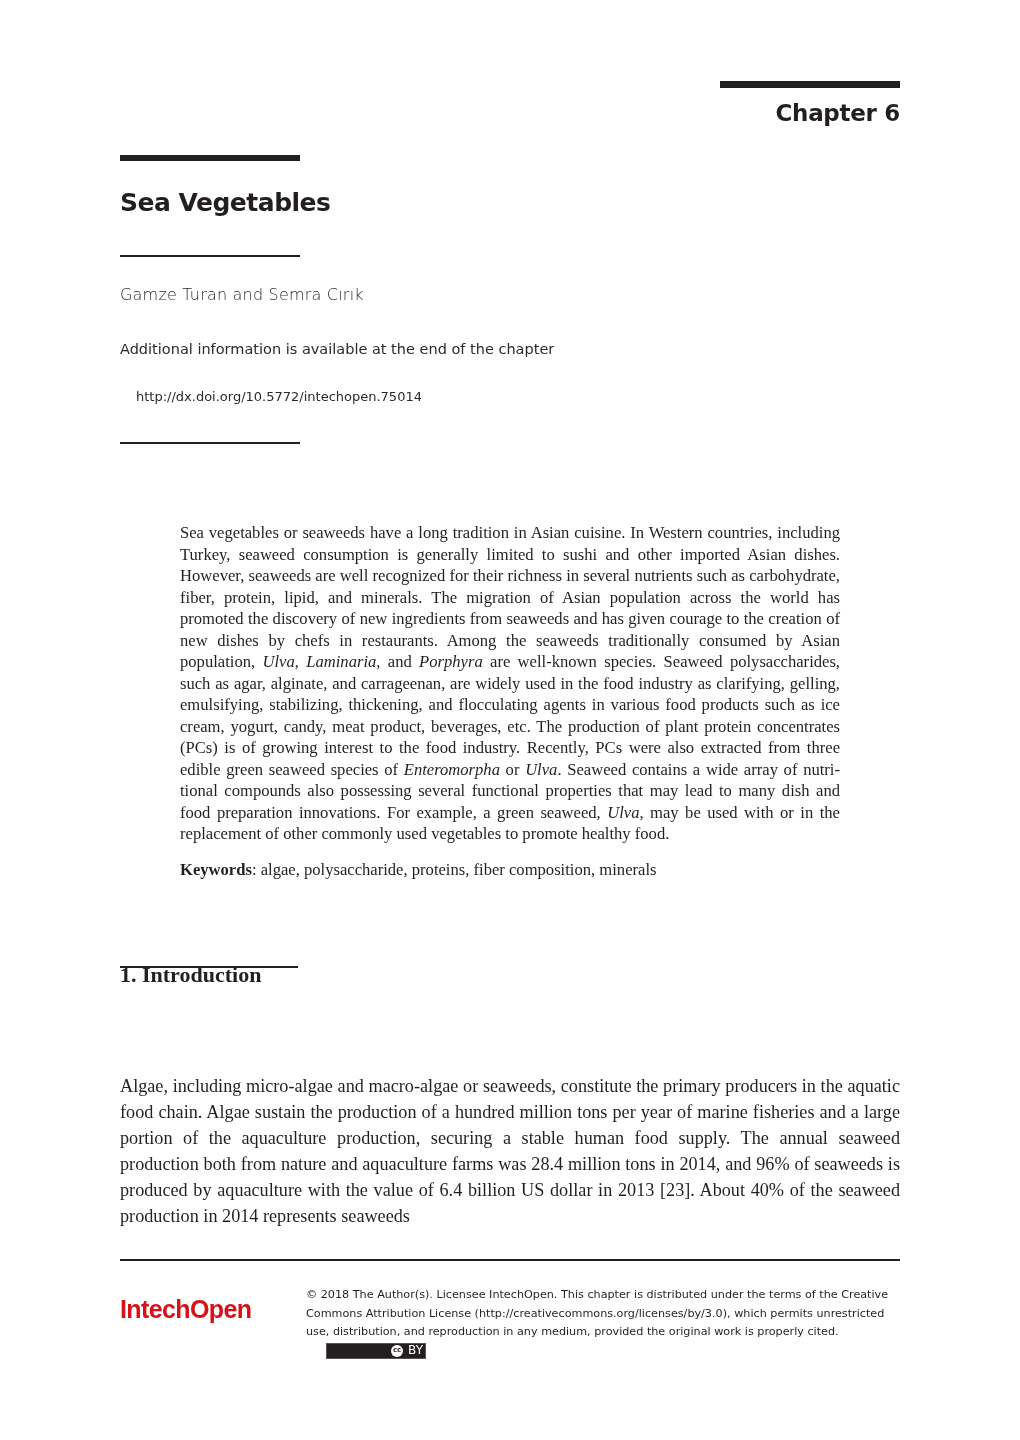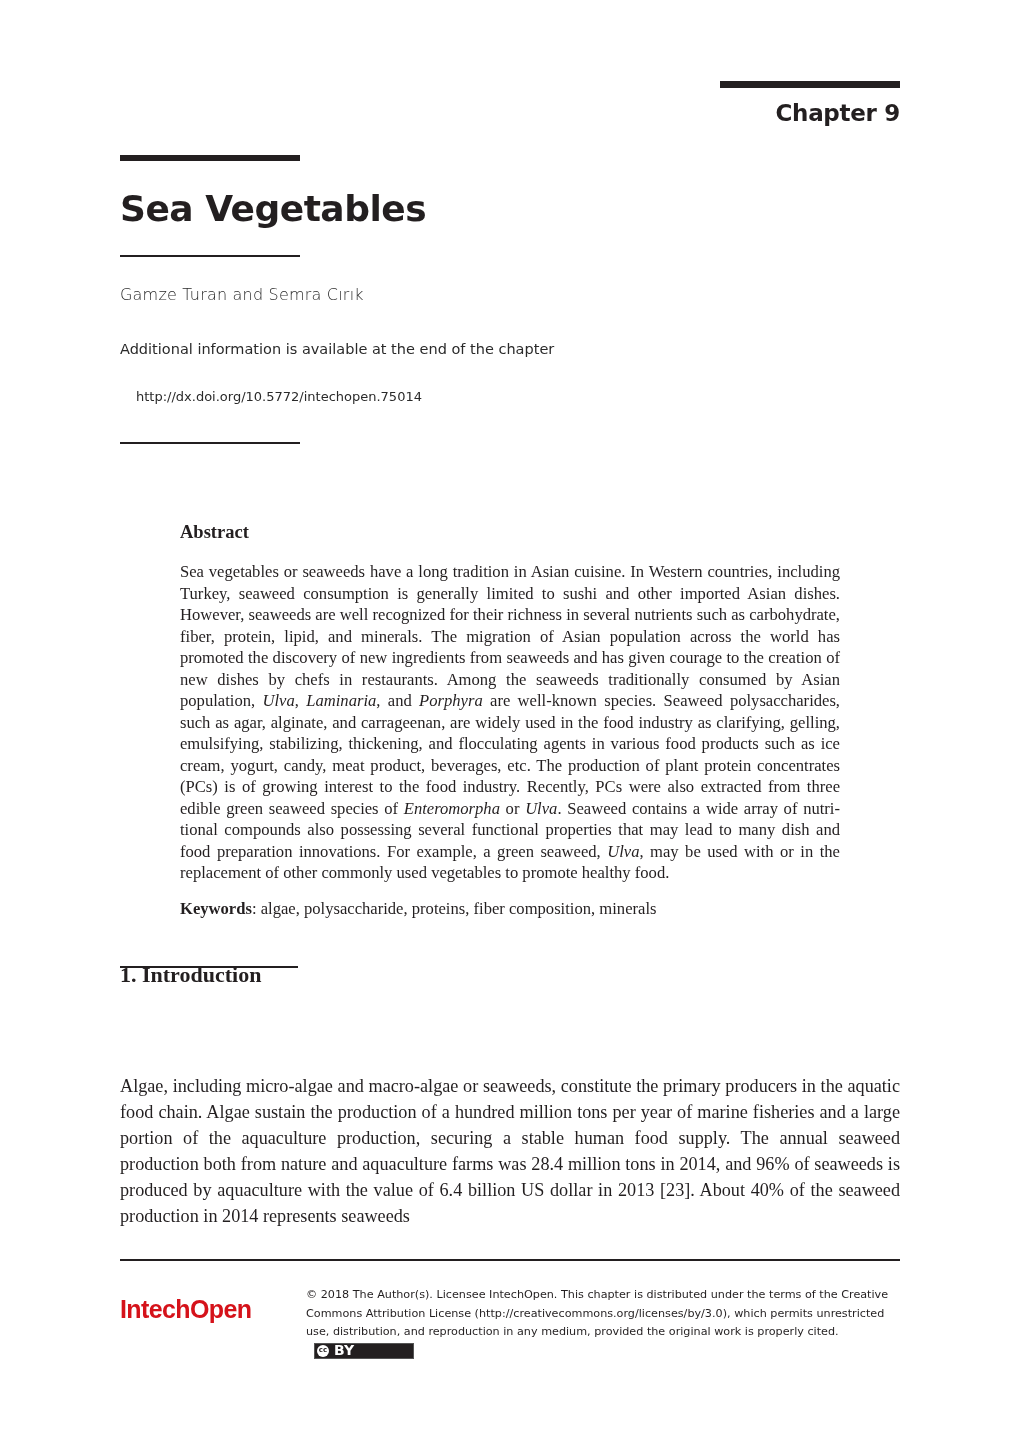--- a/index.html
+++ b/index.html
@@ -5,58 +5,57 @@
   html, body { margin: 0; padding: 0; background: #ffffff; }
   body { width: 1020px; height: 1440px; position: relative; overflow: hidden; color: #231f20; }
   .abs { position: absolute; }
   .sans { font-family: "DejaVu Sans", sans-serif; }
   .serif { font-family: "Liberation Serif", serif; }
 
   .bar-thick { background: #231f20; height: 7px; }
   .bar-thin { background: #231f20; height: 2px; }
 
   #chapter-label { right: 120px; top: 100px; font-size: 23px; font-weight: bold; letter-spacing: -0.3px; }
-  #title { left: 120px; top: 188px; font-size: 36px; font-weight: bold; letter-spacing: -0.5px; }
+  #title { left: 120px; top: 188px; font-size: 25px; font-weight: bold; letter-spacing: -0.5px; }
   #authors { left: 120px; top: 285px; font-size: 16px; font-weight: 300; color: #2a2a2a; letter-spacing: 0.2px; }
   #additional { left: 120px; top: 341px; font-size: 14.5px; color: #2a2a2a; text-align: center; }
   #doi { left: 136px; top: 389px; font-size: 13px; color: #2a2a2a; }
 
   #abstract { left: 180px; top: 522px; width: 660px; }
   #abstract h3 { margin: 0 0 18px 0; font-size: 18.5px; font-weight: bold; }
   #abstract p { margin: 0; font-size: 16.6px; line-height: 21.5px; text-align: justify; hyphens: manual; }
   #abstract i { font-style: italic; }
   #keywords { margin-top: 14px !important; text-align: right; }
 
   #intro-head { left: 120px; top: 962px; font-size: 22px; font-weight: bold; margin: 0; }
   #intro-body { left: 120px; top: 1073px; width: 780px; margin: 0; font-size: 18.2px; line-height: 26px; text-align: justify; }
 
   #footer-rule { left: 120px; top: 1259px; width: 780px; height: 2px; background: #231f20; }
   #logo { left: 120px; top: 1295px; font-family: "Liberation Sans", sans-serif; font-weight: bold; font-size: 25px; color: #d5121a; letter-spacing: -0.6px; }
   #license { left: 306px; top: 1286px; width: 600px; font-size: 11.2px; line-height: 18.5px; color: #231f20; }
-  #cc-badge { display: inline-flex; align-items: center; vertical-align: middle; background: #231f20; border: 1px solid #555; height: 16px; width: 100px; margin-left: 8px; padding: 0 2px; box-sizing: border-box; }
+  #cc-badge { display: inline-flex; align-items: center; vertical-align: middle; background: #231f20; border: 1px solid #555; height: 16px; width: 100px; margin-left: 20px; padding: 0 2px; box-sizing: border-box; justify-content: flex-end; }
   #cc-circle { width: 12px; height: 12px; border-radius: 50%; background: #fff; color: #231f20; font-size: 7px; font-weight: bold; display: flex; align-items: center; justify-content: center; font-family: "DejaVu Sans", sans-serif; }
-  #cc-by { color: #fff; font-size: 14px; font-weight: bold; margin-left: 5px; font-family: "DejaVu Sans", sans-serif; }
+  #cc-by { color: #fff; font-size: 12px; font-weight: normal; margin-left: 5px; font-family: "DejaVu Sans", sans-serif; }
 </style>
 </head>
 <body>
 
 <div class="abs bar-thick" style="left:720px; top:81px; width:180px;"></div>
-<div class="abs sans" id="chapter-label">Chapter 9</div>
+<div class="abs sans" id="chapter-label">Chapter 6</div>
 
 <div class="abs bar-thick" style="left:120px; top:155px; width:180px; height:6px;"></div>
 <h1 class="abs sans" id="title" style="margin:0;">Sea Vegetables</h1>
 <div class="abs bar-thin" style="left:120px; top:255px; width:180px;"></div>
 
 <div class="abs sans" id="authors">Gamze Turan and Semra Cırık</div>
 <div class="abs sans" id="additional">Additional information is available at the end of the chapter</div>
 <div class="abs sans" id="doi">http://dx.doi.org/10.5772/intechopen.75014</div>
 <div class="abs bar-thin" style="left:120px; top:442px; width:180px;"></div>
 
 <section class="abs serif" id="abstract">
-  <h3>Abstract</h3>
   <p><span>Sea vegetables or seaweeds have a long tradition in Asian cuisine. In Western countries, including Turkey, seaweed consumption is generally limited to sushi and other imported Asian dishes. However, seaweeds are well recognized for their richness in several nutri­ents such as carbohydrate, fiber, protein, lipid, and minerals. The migration of Asian pop­ulation across the world has promoted the discovery of new ingredients from seaweeds and has given courage to the creation of new dishes by chefs in restaurants. Among the seaweeds traditionally consumed by Asian population, </span><i>Ulva</i><span>, </span><i>Laminaria</i><span>, and </span><i>Porphyra</i><span> are well-known species. Seaweed polysaccharides, such as agar, alginate, and carrageenan, are widely used in the food industry as clarifying, gelling, emulsifying, stabilizing, thick­ening, and flocculating agents in various food products such as ice cream, yogurt, candy, meat product, beverages, etc. The production of plant protein concentrates (PCs) is of growing interest to the food industry. Recently, PCs were also extracted from three edible green seaweed species of </span><i>Enteromorpha</i><span> or </span><i>Ulva</i><span>. Seaweed contains a wide array of nutri­tional compounds also possessing several functional properties that may lead to many dish and food preparation innovations. For example, a green seaweed, </span><i>Ulva</i><span>, may be used with or in the replacement of other commonly used vegetables to promote healthy food.</span></p>
   <p id="keywords"><b>Keywords</b><span>: algae, polysaccharide, proteins, fiber composition, minerals</span></p>
 </section>
 <div class="abs bar-thin" style="left:120px; top:966px; width:178px;"></div>
 
 <h2 class="abs serif" id="intro-head">1. Introduction</h2>
 <p class="abs serif" id="intro-body">Algae, including micro-algae and macro-algae or seaweeds, constitute the primary producers in the aquatic food chain. Algae sustain the production of a hundred million tons per year of marine fisheries and a large portion of the aquaculture production, securing a stable human food supply. The annual seaweed production both from nature and aquaculture farms was 28.4 million tons in 2014, and 96% of seaweeds is produced by aquaculture with the value of 6.4 bil­lion US dollar in 2013 [23]. About 40% of the seaweed production in 2014 represents seaweeds</p>
 
 <div class="abs" id="footer-rule"></div>
 <div class="abs" id="logo">IntechOpen</div>

